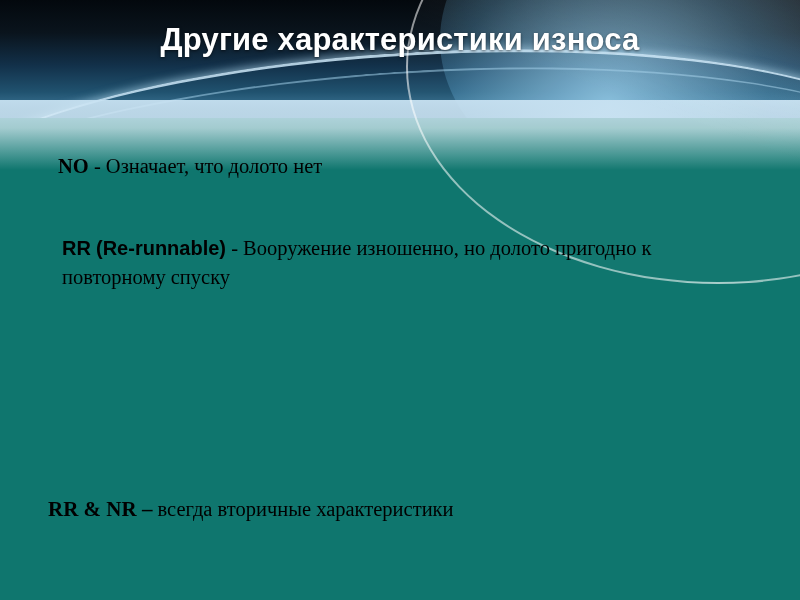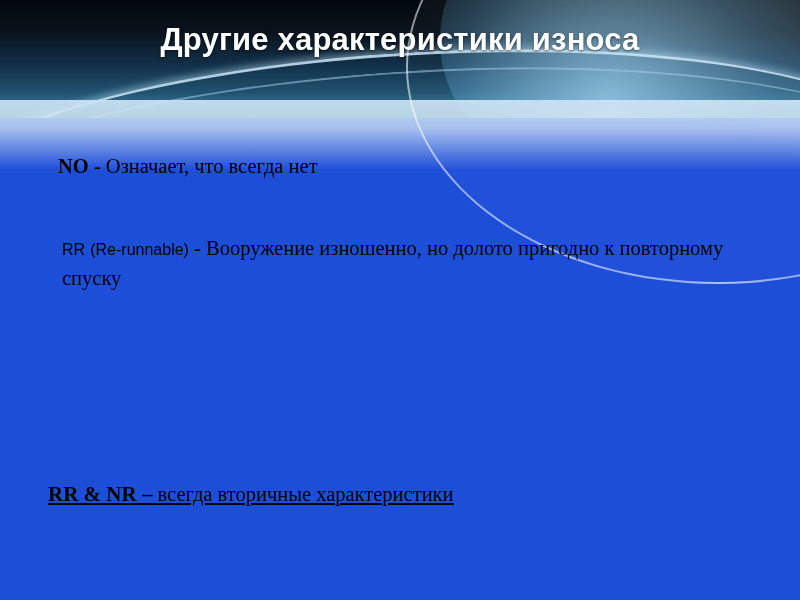--- a/index.html
+++ b/index.html
@@ -10,21 +10,21 @@
     width: 800px;
     height: 600px;
     overflow: hidden;
     font-family: "Liberation Serif", serif;
     background: #ffffff;
   }
   .slide {
     position: relative;
     width: 800px;
     height: 600px;
-    background: #1d4ed8;
+    background: #0f766e;
     overflow: hidden;
   }
 
   
   .header-band {
     position: absolute;
     left: 0;
     top: 0;
     width: 800px;
     height: 118px;
@@ -108,32 +108,32 @@
   }
   .line {
     position: absolute;
     color: #000000;
     font-family: "Liberation Serif", serif;
     font-size: 20.5px;
     line-height: 29px;
   }
   .line .sans-b {
     font-family: "Liberation Sans", sans-serif;
-    font-weight: normal;
-    font-size: 16px;
+    font-weight: bold;
+    font-size: 20px;
   }
   .line .serif-b {
     font-family: "Liberation Serif", serif;
     font-weight: bold;
   }
 
   #l1 { left: 58px; top: 34px; width: 700px; }
   #l2 { left: 62px; top: 116px; width: 690px; }
   #l3 { left: 52px; top: 230px; width: 700px; }
-  #l4 { left: 48px; top: 362px; width: 710px; text-decoration: underline; }
+  #l4 { left: 48px; top: 377px; width: 710px; }
 
   #l4 .serif-b { font-size: 21px; }
 </style>
 </head>
 <body>
 
 <div class="slide">
 
   <div class="header-band">
     <div class="glow"></div>
@@ -141,21 +141,21 @@
     <div class="swoosh2"></div>
   </div>
   <div class="header-shade"></div>
   <div class="corner-arc"></div>
 
   <div class="slide-title">Другие характеристики износа</div>
 
   <div class="body">
 
     <div class="line" id="l1">
-      <span class="serif-b">NO</span><span> - Означает, что всегда нет</span>
+      <span class="serif-b">NO</span><span> - Означает, что долото нет</span>
     </div>
 
     <div class="line" id="l2">
       <span class="sans-b">RR</span>
       <span class="sans-b">(Re-runnable)</span><span> - Вооружение изношенно, но долото пригодно к повторному спуску</span>
     </div>
 
 
     <div class="line" id="l4">
       <span class="serif-b">RR &amp; NR –</span><span> всегда вторичные характеристики</span>

